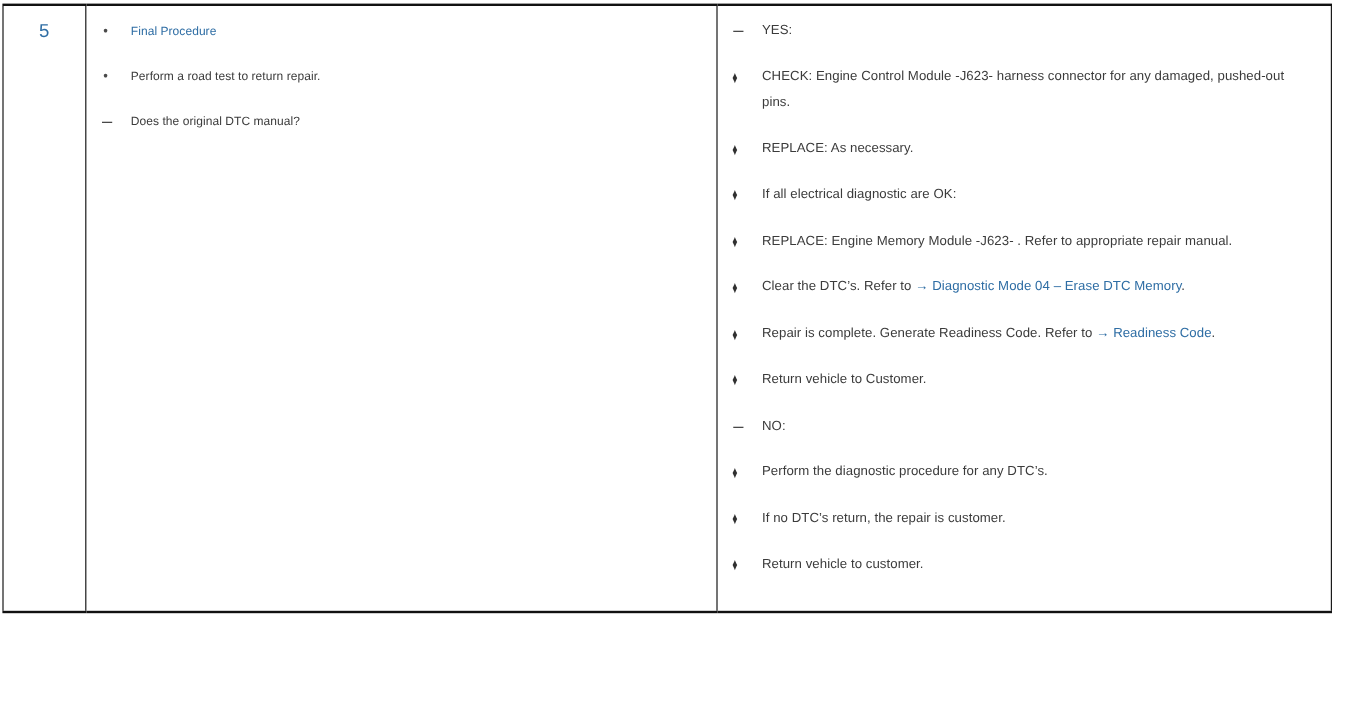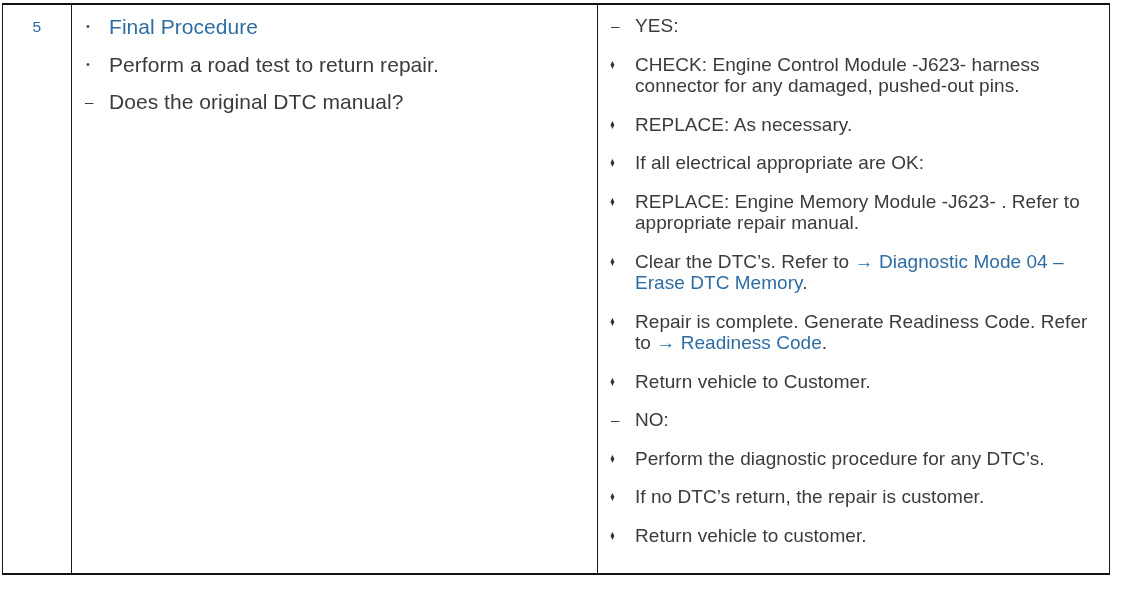--- a/index.html
+++ b/index.html
@@ -92,36 +92,36 @@
     line-height: 21px;
     padding-left: 2px;
     transform: scaleX(0.62);
     transform-origin: left center;
     width: 26px;
   }
 
   .txt {
     flex: 1 1 auto;
     color: #3b3b3b;
-    font-size: 19px;
+    font-size: 11px;
     line-height: 21.5px;
     letter-spacing: 0.05px;
   }
 
   .txt.link {
     color: #2e6da4;
   }
   .lnk {
     color: #2e6da4;
   }
 
   
   .col-action .items { padding: 11px 8px 10px 11px; }
   .col-action .row   { margin-bottom: 16px; }
-  .col-action .txt   { font-size: 21px; }
+  .col-action .txt   { font-size: 10px; }
 
   
   .col-result .items { padding: 10px 14px 10px 11px; }
   .col-result .row   { margin-bottom: 17px; }
 </style>
 </head>
 <body>
 
 <div class="sheet">
 
@@ -159,21 +159,21 @@
               <div class="row">
                 <span class="marker lozenge">♦</span>
                 <span class="txt">CHECK: Engine Control Module -J623- harness connector for any damaged, pushed-out pins.</span>
               </div>
               <div class="row">
                 <span class="marker lozenge">♦</span>
                 <span class="txt">REPLACE: As necessary.</span>
               </div>
               <div class="row">
                 <span class="marker lozenge">♦</span>
-                <span class="txt">If all electrical appropriate are OK:</span>
+                <span class="txt">If all electrical diagnostic are OK:</span>
               </div>
               <div class="row">
                 <span class="marker lozenge">♦</span>
                 <span class="txt">REPLACE: Engine Memory Module -J623- . Refer to appropriate repair manual.</span>
               </div>
               <div class="row">
                 <span class="marker lozenge">♦</span>
                 <span class="txt">Clear the DTC’s. Refer to <span class="lnk">→ Diagnostic Mode 04 – Erase DTC Memory</span>.</span>
               </div>
               <div class="row">

